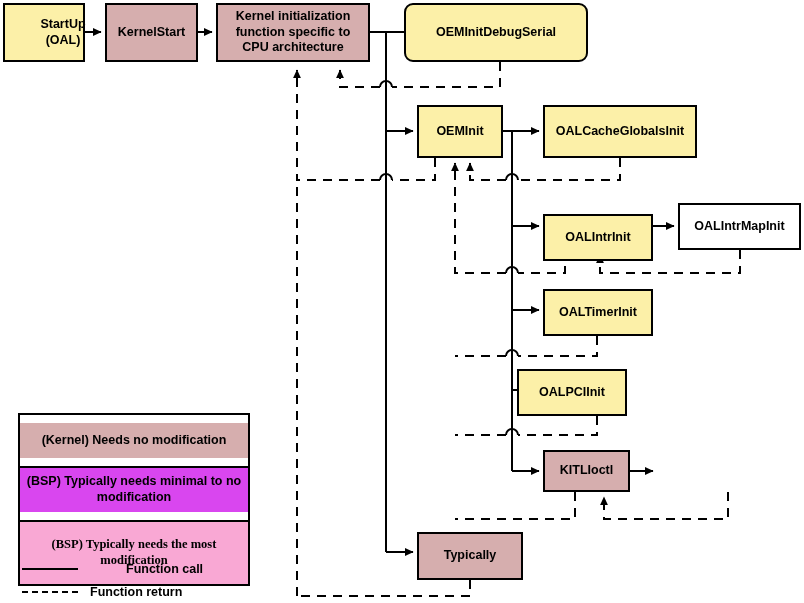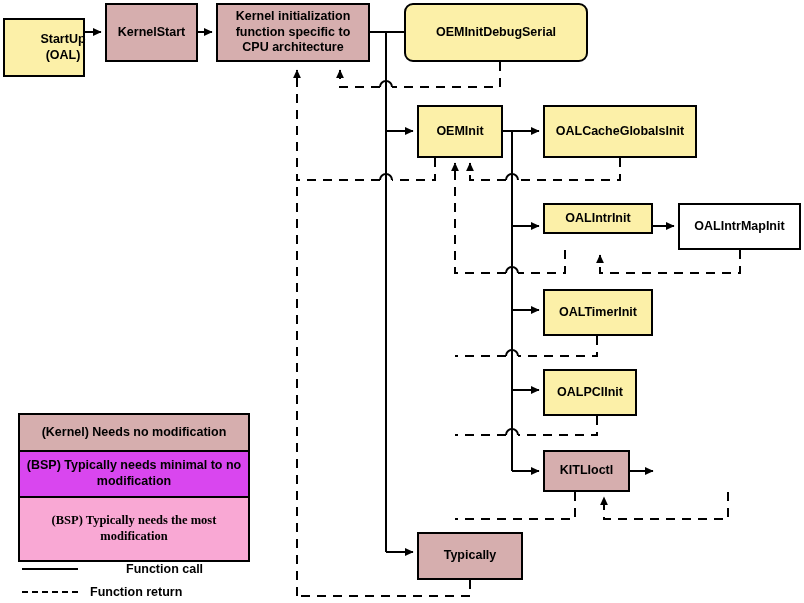--- a/index.html
+++ b/index.html
@@ -58,20 +58,21 @@
     box-sizing: border-box;
     text-align: center;
     font-weight: bold;
     font-size: 12.5px;
     line-height: 1.25;
     color: #000;
     padding: 11px 6px;
     display: flex;
     align-items: center;
     justify-content: center;
+    margin-top: 8px;
   }
   .legend-row.kernel  { background: #d6aeae; height: 35px; }
   .legend-row.bsp-min { background: #d946ef; height: 46px; border-top: 2px solid #000; }
   .legend-row.bsp-max { background: #f9a8d4; height: 64px; border-top: 2px solid #000; font-family: Liberation Serif, serif; }
 
   .key-row {
     position: absolute;
     display: flex;
     align-items: center;
     font-weight: bold;
@@ -160,39 +161,39 @@
         <path d="M506,356 A6,6 0 0 1 518,356"></path>
         <path d="M506,435 A6,6 0 0 1 518,435"></path>
       </g>
       <g fill="none">
         <path d="M380,87 A6,6 0 0 1 392,87"></path>
         <path d="M380,180 A6,6 0 0 1 392,180"></path>
       </g>
     </g>
   </svg>
 
-  <div class="node bsp-max" style="left:3px;  top:18px;   width:82px;  height:59px;padding-left:42px;">StartUp<br>(OAL)</div>
+  <div class="node bsp-max" style="left:3px;  top:3px;   width:82px;  height:59px;padding-left:42px;">StartUp<br>(OAL)</div>
 
   <div class="node kernel" style="left:105px; top:3px;   width:93px;  height:59px;">KernelStart</div>
 
   <div class="node kernel" style="left:216px; top:3px;   width:154px; height:59px;">Kernel initialization<br>function specific to<br>CPU architecture</div>
 
   <div class="node bsp-max" style="left:404px; top:3px;  width:184px; height:59px;border-radius:9px;">OEMInitDebugSerial</div>
 
   <div class="node bsp-max" style="left:417px; top:105px; width:86px; height:53px;">OEMInit</div>
 
   <div class="node bsp-max" style="left:543px; top:105px; width:154px; height:53px;">OALCacheGlobalsInit</div>
 
-  <div class="node bsp-max" style="left:543px; top:203px; width:110px; height:31px;">OALIntrInit</div>
+  <div class="node bsp-max" style="left:543px; top:214px; width:110px; height:47px;">OALIntrInit</div>
 
   <div class="node bsp-min" style="left:678px; top:203px; width:123px; height:47px;">OALIntrMapInit</div>
 
   <div class="node bsp-max" style="left:543px; top:289px; width:110px; height:47px;">OALTimerInit</div>
 
-  <div class="node bsp-max" style="left:543px; top:369px; width:94px; height:47px;">OALPCIInit</div>
+  <div class="node bsp-max" style="left:517px; top:369px; width:110px; height:47px;">OALPCIInit</div>
 
   <div class="node kernel" style="left:543px; top:450px; width:87px; height:42px;">KITLIoctl</div>
 
 
   <div class="node kernel" style="left:417px; top:532px; width:106px; height:48px;">Typically</div>
 
   <div id="legend-box">
     <div class="legend-row kernel">(Kernel) Needs no modification</div>
     <div class="legend-row bsp-min">(BSP) Typically needs minimal to no modification</div>
     <div class="legend-row bsp-max">(BSP) Typically needs the most modification</div>

